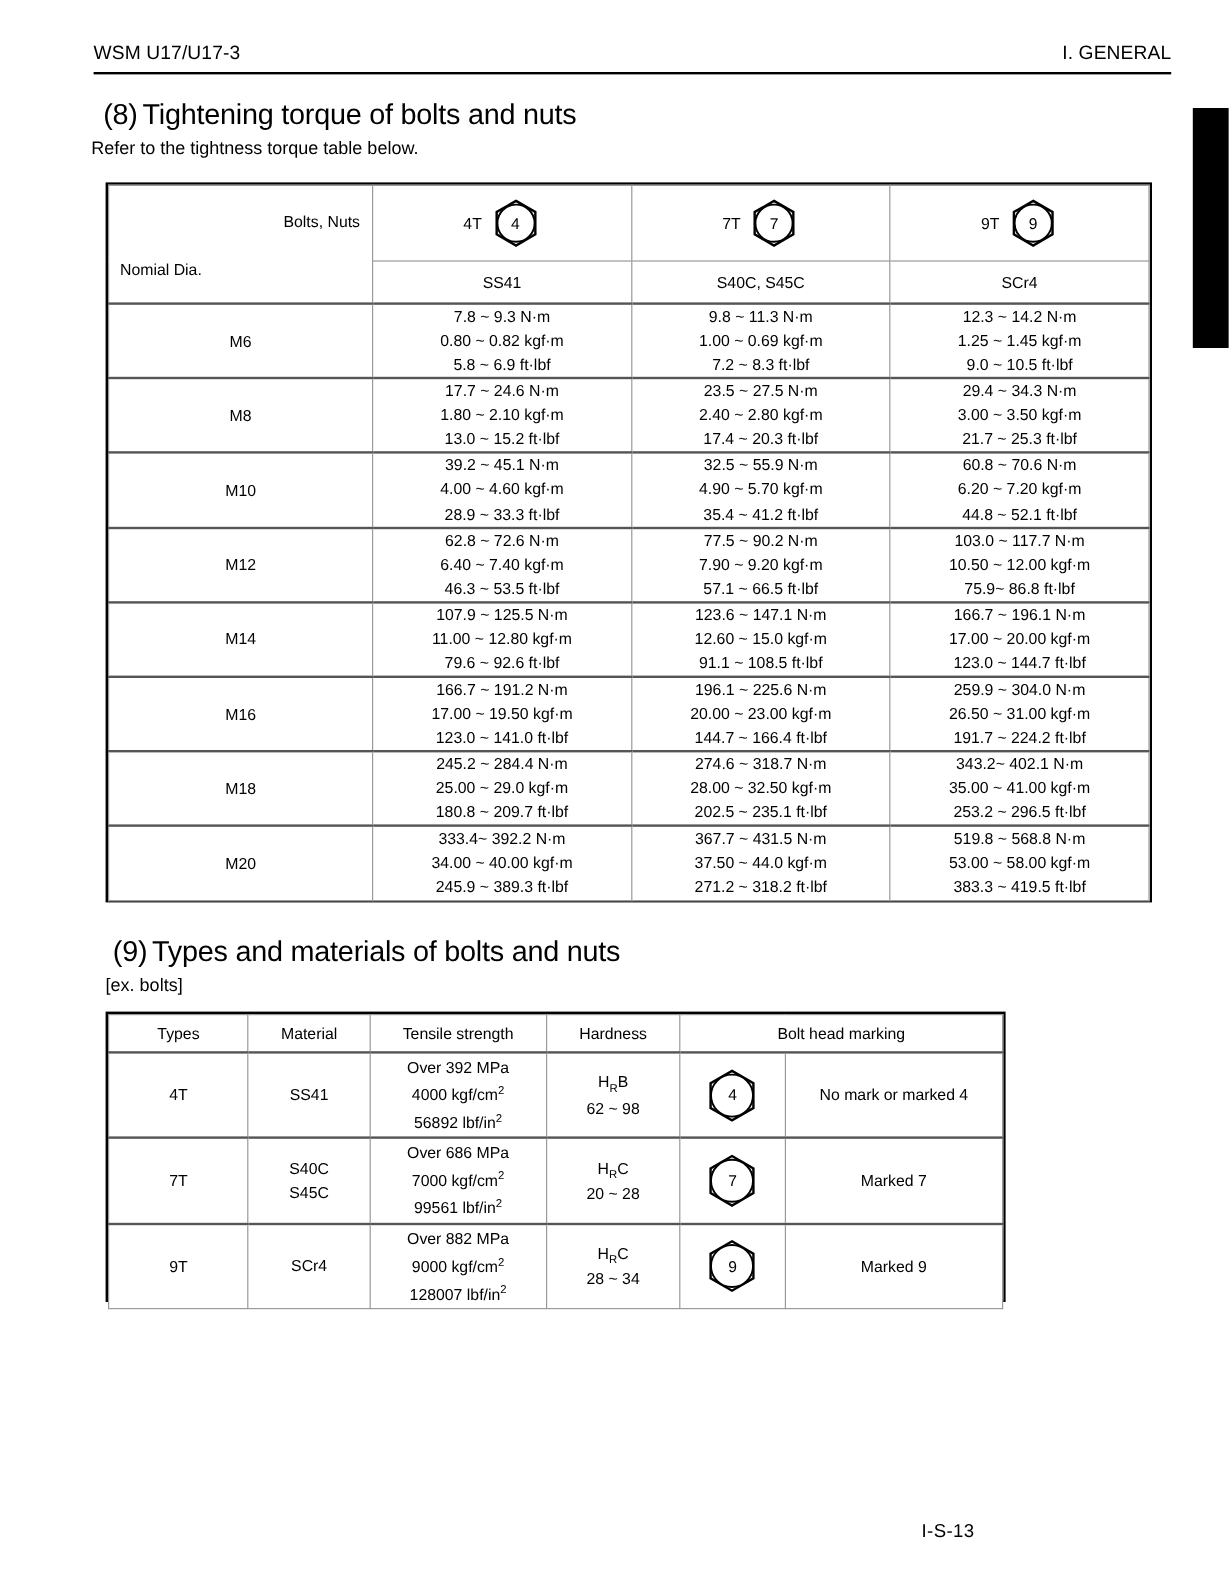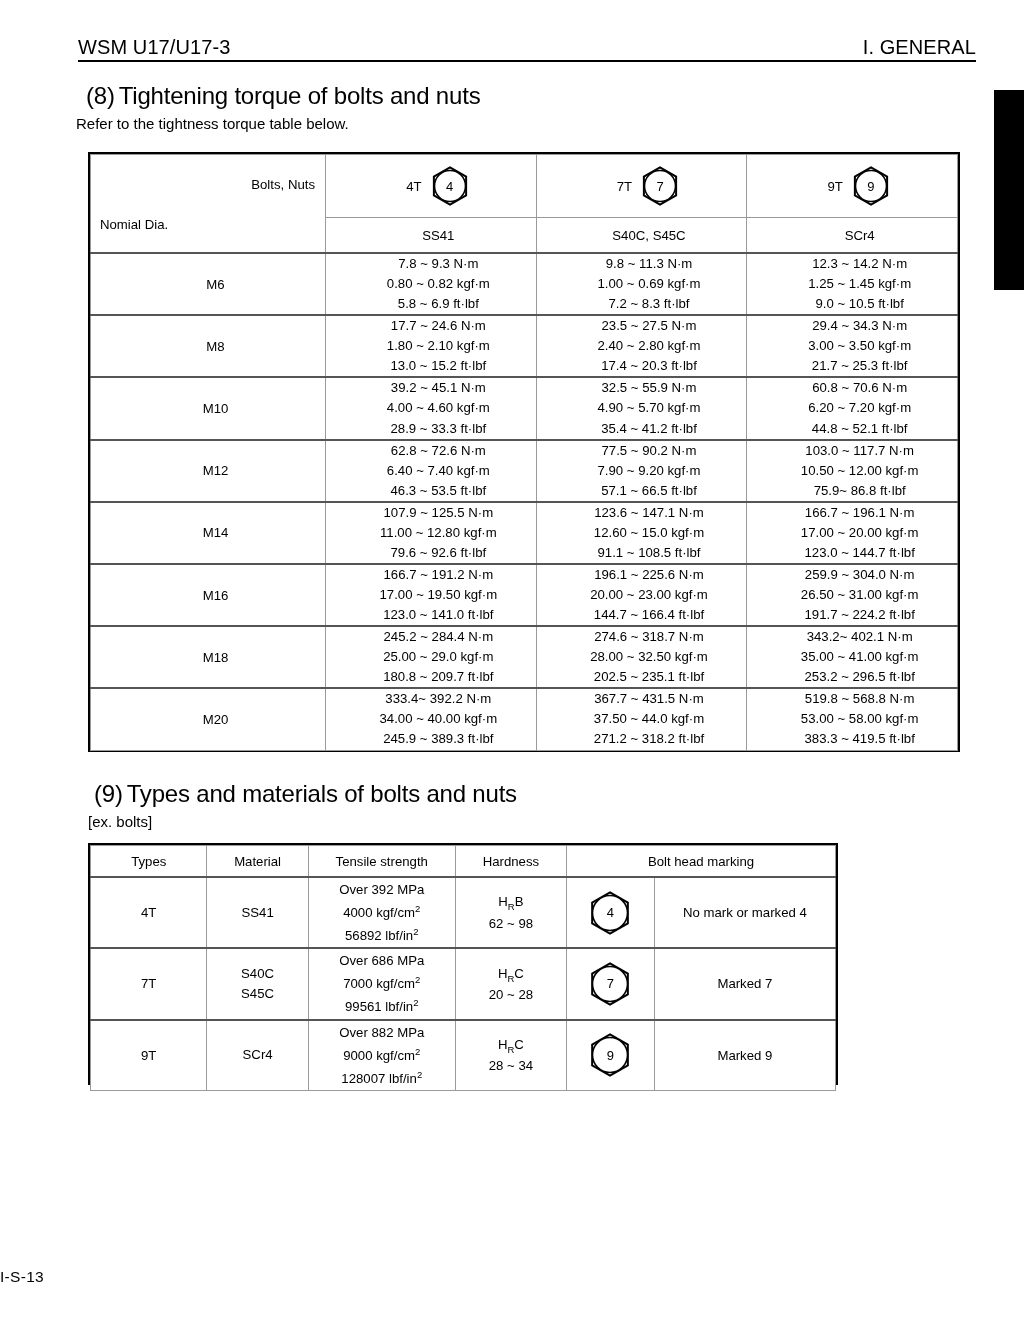--- a/index.html
+++ b/index.html
@@ -18,21 +18,21 @@
 
   
   #page-header {
     position: absolute;
     left: 78px;
     top: 36px;
     width: 898px;
     display: flex;
     justify-content: space-between;
     align-items: center;
-    font-size: 20px;
+    font-size: 16px;
     letter-spacing: .1px;
   }
   #header-rule {
     position: absolute;
     left: 78px;
     top: 60px;
     width: 898px;
     height: 0;
     border-top: 2.5px solid #000;
   }
@@ -91,21 +91,21 @@
     background: #fff;
   }
   .tbl-wrap > table.doc-table {
     position: static;
     width: 100%;
     height: 100%;
   }
 
   
   #torque-wrap { left: 88px; top: 152px; width: 872px; height: 600px; }
-  #torque-table td { border: 1px solid #9a9a9a; padding-left: 15px; }
+  #torque-table td { border: 1px solid #9a9a9a; }
   #torque-table tr.row-sep > td { border-top: 2.2px solid #555; }
 
   .corner-cell {
     position: relative;
     height: 96px;
     width: 219px;
   }
   .corner-bolts {
     position: absolute;
     right: 10px;
@@ -190,21 +190,21 @@
     font-size: 13px;
     line-height: 1;
   }
 
   
   #page-footer {
     position: absolute;
     left: 0;
     top: 1268px;
     width: 812px;
-    text-align: left;
+    text-align: right;
     font-size: 15.5px;
     letter-spacing: .3px;
   }
 </style>
 </head>
 <body>
 
 <div id="page-header">
   <span>WSM U17/U17-3</span>
   <span>I. GENERAL</span>

